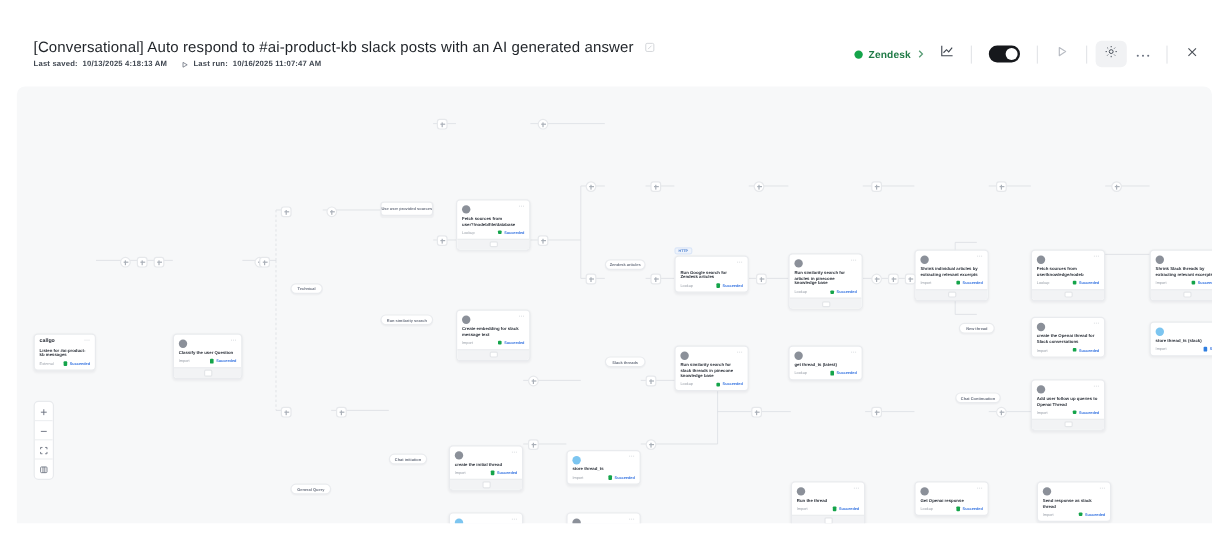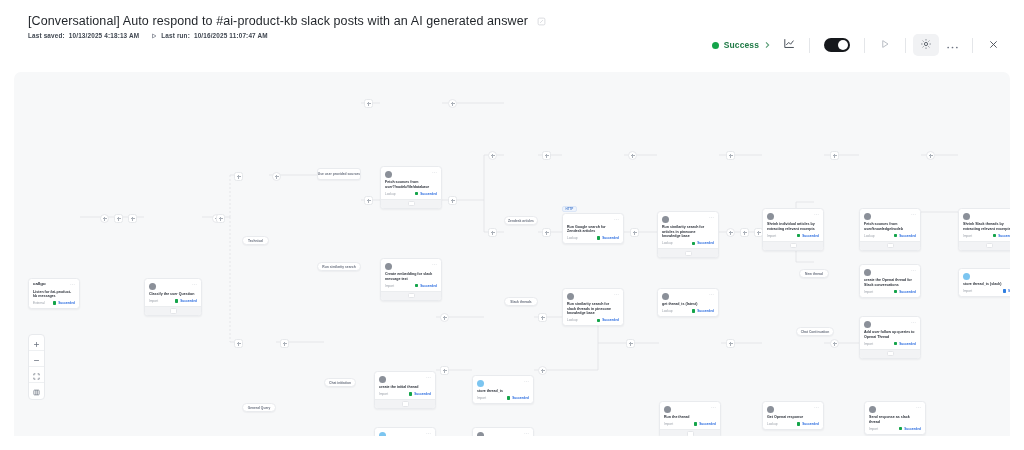--- a/index.html
+++ b/index.html
@@ -10,21 +10,21 @@
     overflow: hidden;
   }
 
   
   .header {
     position: absolute; top: 0; left: 0;
     width: 1024px; height: 72px;
     background: #ffffff;
     display: flex; align-items: flex-start;
   }
-  .header-left { padding: 14px 0 0 28px; flex: 1; min-width: 0; }
+  .header-left { padding: 32px 0 0 28px; flex: 1; min-width: 0; }
   .title-row { display: flex; align-items: center; gap: 9px; }
   .wf-title {
     font-size: 12.5px; color: #1f2328; font-weight: 400;
     letter-spacing: .1px; white-space: nowrap;
   }
   .title-edit-icon { display: inline-flex; opacity: .45; }
   .meta-row {
     display: flex; align-items: center; gap: 12px;
     margin-top: 4px;
   }
@@ -228,21 +228,21 @@
         </span>
         <span>Last run:</span>
         <span class="mval">10/16/2025 11:07:47 AM</span>
       </div>
     </div>
   </div>
 
   <div class="header-right">
     <div class="status-chip">
       <span class="status-dot"></span>
-      <span class="status-text">Success</span>
+      <span class="status-text">Zendesk</span>
       <span class="chev">
         <svg width="6" height="8" viewBox="0 0 8 12" fill="none" stroke="#1f7a46" stroke-width="1.6">
           <path d="M2.5 2 L6.5 6 L2.5 10"></path>
         </svg>
       </span>
     </div>
 
     <div class="tb-btn">
       <span>
         <svg width="13" height="13" viewBox="0 0 18 18" fill="none" stroke="#3f4650" stroke-width="1.3">

